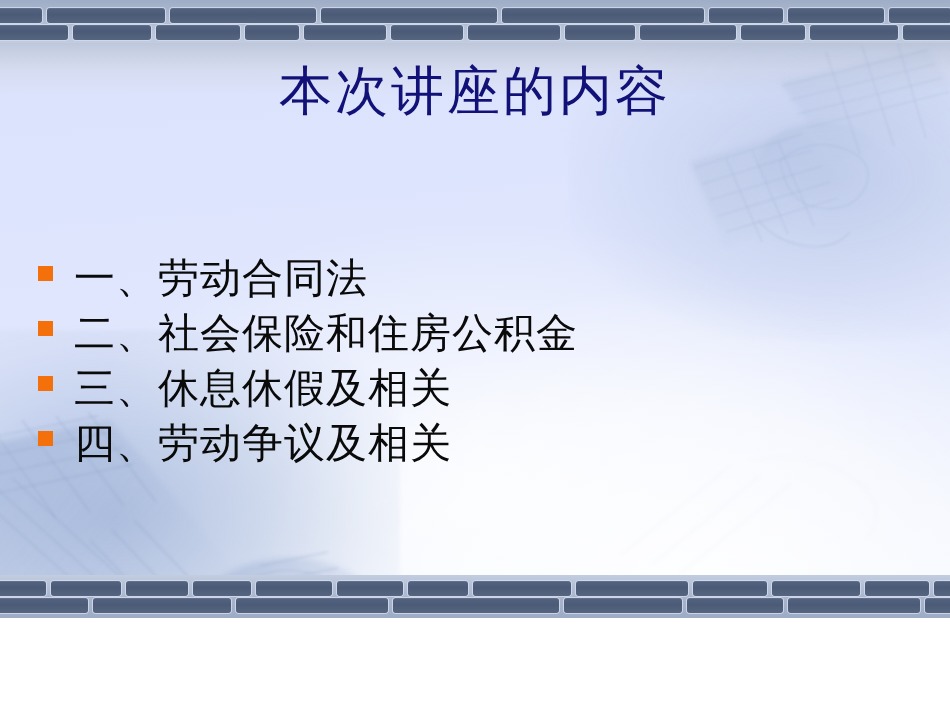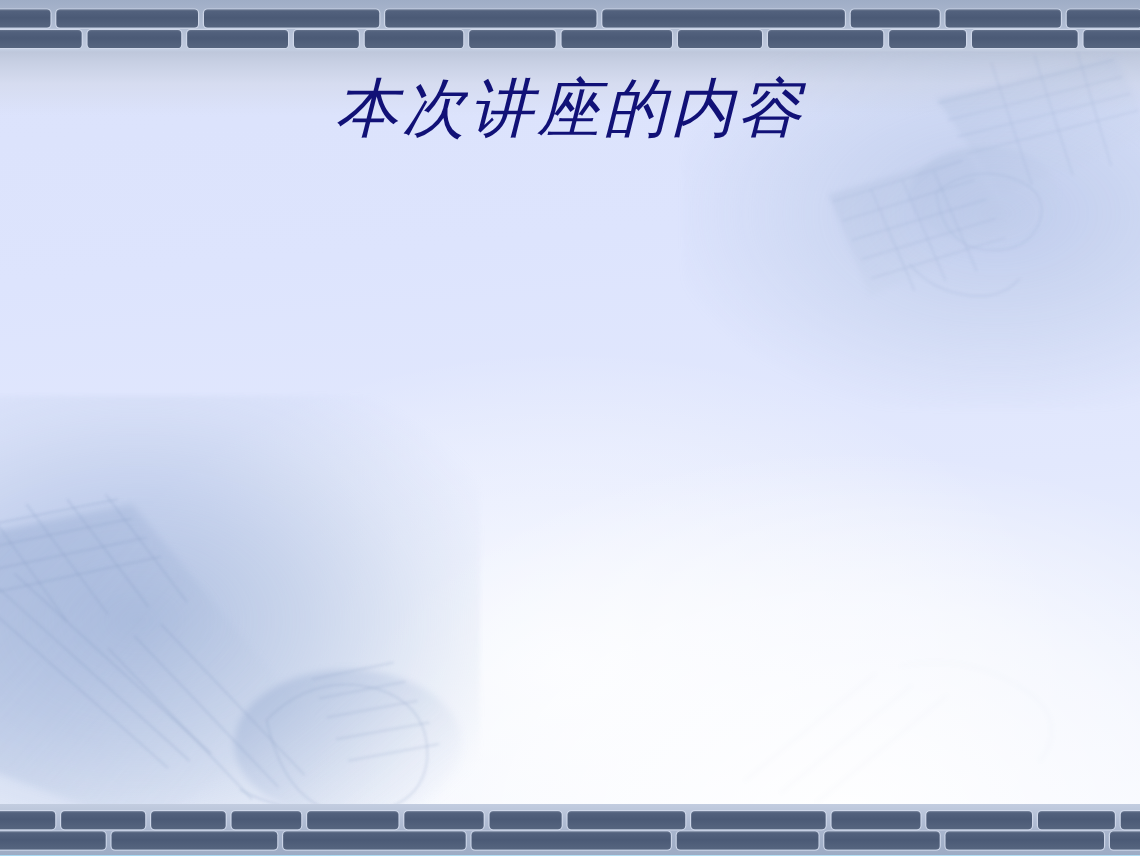--- a/index.html
+++ b/index.html
@@ -4,25 +4,24 @@
 <title>Slide</title>
 <style>
   html, body {
     margin: 0;
     padding: 0;
     background: #ffffff;
   }
   #slide {
     position: relative;
     width: 950px;
-    height: 713px;
+    height: 618px;
     overflow: hidden;
     font-family: "DejaVu Serif", "Liberation Serif", serif;
-    background-color: #0ea5e9;
-    font-style: italic;
+    background-color: #f9a8d4;
   }
 
   
   .bg-base {
     position: absolute;
     inset: 0;
     background:
       radial-gradient(ellipse 640px 430px at 74% 96%, rgba(255,255,255,0.92) 0%, rgba(255,255,255,0.55) 42%, rgba(255,255,255,0) 72%),
       radial-gradient(ellipse 520px 330px at 50% 78%, rgba(252,253,255,0.85) 0%, rgba(252,253,255,0.3) 55%, rgba(252,253,255,0) 80%),
       linear-gradient(175deg, #dbe2fb 0%, #dde4fd 30%, #e2e8fd 58%, #eaeffd 78%, #f2f5fe 100%);
@@ -276,14 +275,32 @@
       <div class="brick" style="width:166px"></div>
       <div class="brick" style="width:118px"></div>
       <div class="brick" style="width:96px"></div>
       <div class="brick" style="width:132px"></div>
       <div class="brick" style="width:80px"></div>
     </div>
   </div>
 
   <div class="title">本次讲座的内容</div>
 
+  <div class="bullets">
+    <div class="bullet-row">
+      <span class="bullet-marker"></span>
+      <span class="bullet-text">一、劳动合同法</span>
+    </div>
+    <div class="bullet-row">
+      <span class="bullet-marker"></span>
+      <span class="bullet-text">二、社会保险和住房公积金</span>
+    </div>
+    <div class="bullet-row">
+      <span class="bullet-marker"></span>
+      <span class="bullet-text">三、休息休假及相关</span>
+    </div>
+    <div class="bullet-row">
+      <span class="bullet-marker"></span>
+      <span class="bullet-text">四、劳动争议及相关</span>
+    </div>
+  </div>
 
 </div>
 
 </body></html>

